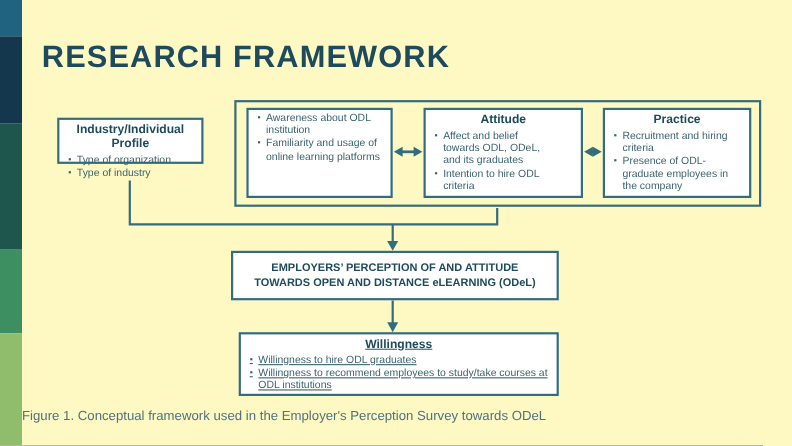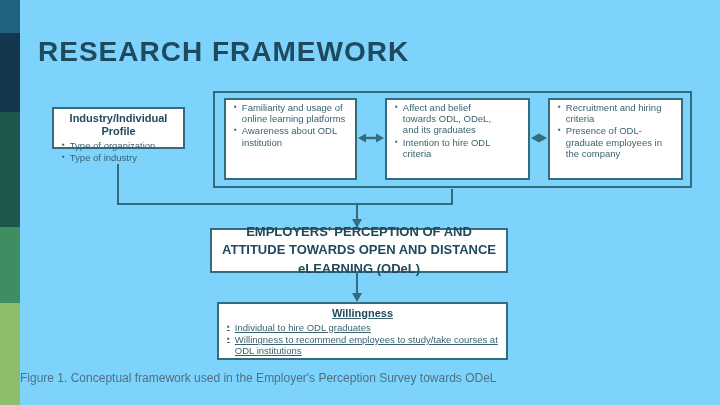--- a/index.html
+++ b/index.html
@@ -1,17 +1,17 @@
 <!DOCTYPE html>
 <html><head>
 <meta charset="utf-8">
 <style>
   html,body { margin:0; padding:0; background:#888; }
   .slide {
-    position:relative; width:720px; height:405px; background:#7dd3fc;
+    position:relative; width:720px; height:405px; background:#fef9c3;
     font-family:"Liberation Sans", sans-serif; overflow:hidden;
   }
   
   .sidebar { position:absolute; left:0; top:0; width:20px; height:405px; }
   .sb { position:absolute; left:0; width:20px; }
   .sb0 { top:0;    height:33px;  }
   .sb1 { top:33px; height:79px;  }
   .sb2 { top:112px;height:115px; }
   .sb3 { top:227px;height:76px;  }
   .sb4 { top:303px;height:102px; }
@@ -42,21 +42,21 @@
   #group-box      { left:213px; top:91px;  width:479px; height:97px; background:transparent; }
   #knowledge-box  { left:224px; top:98px;  width:133px; height:82px; }
   #attitude-box   { left:385px; top:98px;  width:145px; height:82px; }
   #attitude-box ul.bullets { padding-right:32px; }
   #practice-box   { left:548px; top:98px;  width:135px; height:82px; }
   #perception-box {
     left:210px; top:228px; width:298px; height:45px;
     display:flex; align-items:center; justify-content:center;
   }
   #perception-box .perception-text {
-    font-weight:bold; font-size:13px; line-height:1.4; text-align:center;
+    font-weight:bold; font-size:10px; line-height:1.4; text-align:center;
     color:#1F4A5C; padding:0 8px;
   }
   #willingness-box { left:217px; top:302px; width:291px; height:58px;text-decoration:underline; }
   
   .caption {
     position:absolute; left:20px; right:0; top:371px; text-align:left;
     font-size:12px; color:#4E7280;
   }
 </style>
 </head>
@@ -97,46 +97,48 @@
     <ul class="bullets">
       <li>Type of organization</li>
       <li>Type of industry</li>
     </ul>
   </div>
 
   <div class="box" id="group-box"></div>
 
   <div class="box" id="knowledge-box">
     <ul class="bullets">
+      <li>Awareness about ODL institution</li>
       <li>Familiarity and usage of online learning platforms</li>
-      <li>Awareness about ODL institution</li>
     </ul>
   </div>
 
   <div class="box" id="attitude-box">
+    <div class="box-title">Attitude</div>
     <ul class="bullets">
       <li>Affect and belief towards ODL, ODeL, and its graduates</li>
       <li>Intention to hire ODL criteria</li>
     </ul>
   </div>
 
   <div class="box" id="practice-box">
+    <div class="box-title">Practice</div>
     <ul class="bullets">
       <li>Recruitment and hiring criteria</li>
       <li>Presence of ODL-graduate employees in the company</li>
     </ul>
   </div>
 
   <div class="box" id="perception-box">
     <div class="perception-text">EMPLOYERS’ PERCEPTION OF AND ATTITUDE TOWARDS OPEN AND DISTANCE eLEARNING (ODeL)</div>
   </div>
 
   <div class="box" id="willingness-box">
     <div class="box-title">Willingness</div>
     <ul class="bullets">
-      <li>Individual to hire ODL graduates</li>
+      <li>Willingness to hire ODL graduates</li>
       <li>Willingness to recommend employees to study/take courses at ODL institutions</li>
     </ul>
   </div>
 
   <div class="caption">Figure 1. Conceptual framework used in the Employer's Perception Survey towards ODeL</div>
 
 </div>
 
 </body></html>

